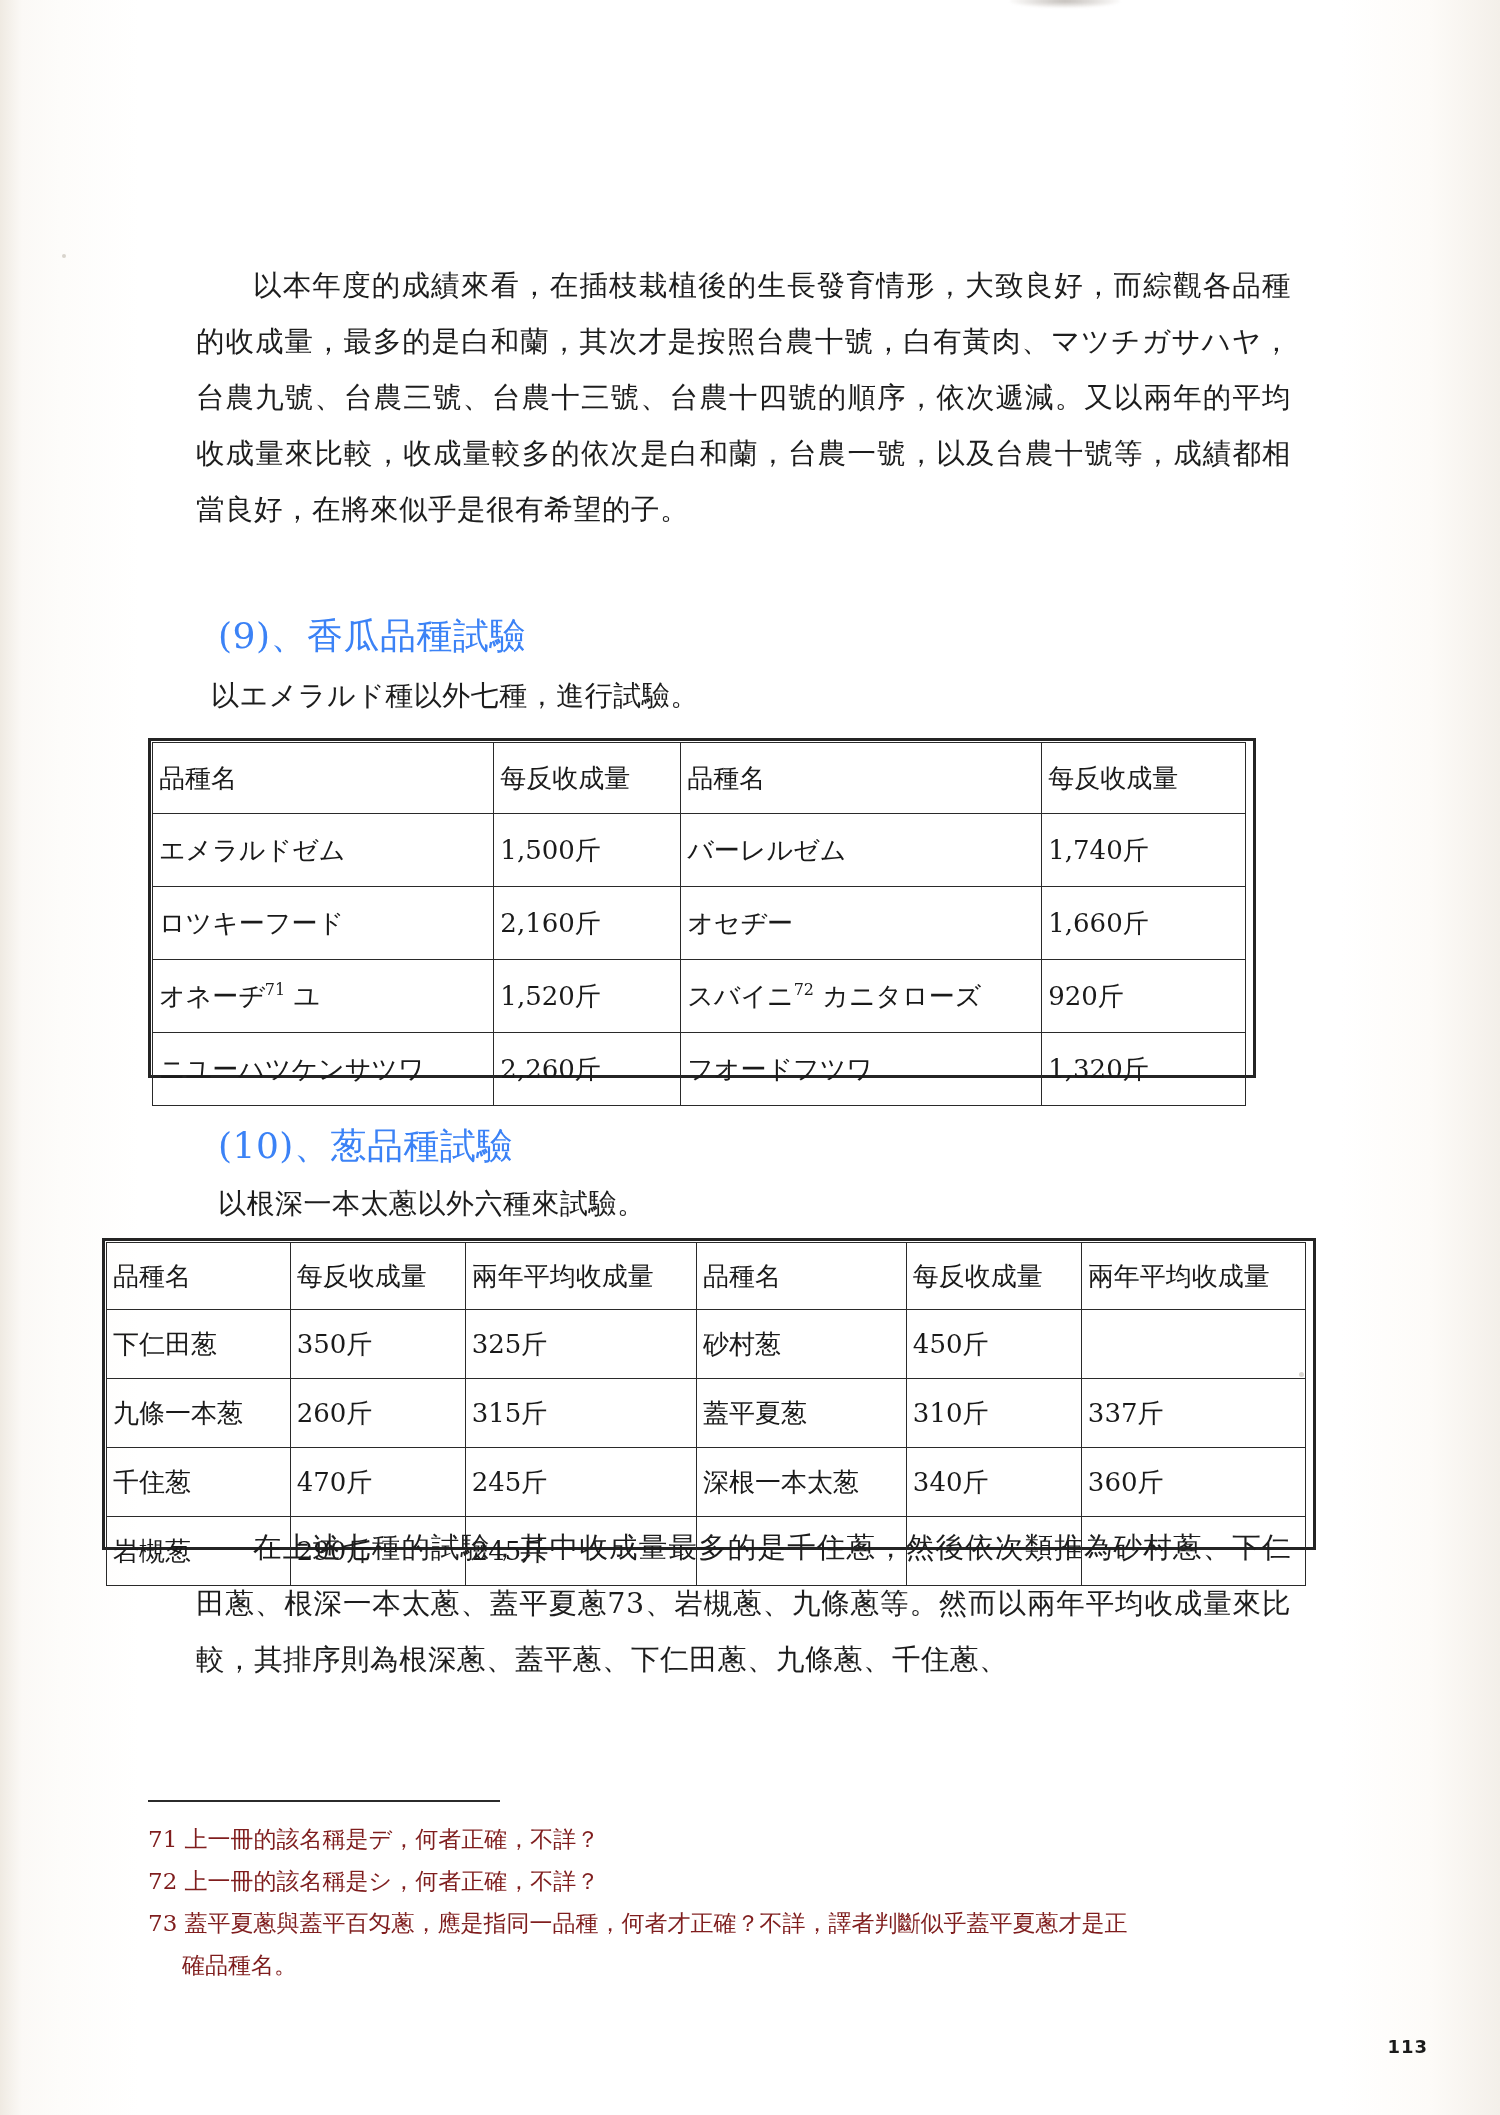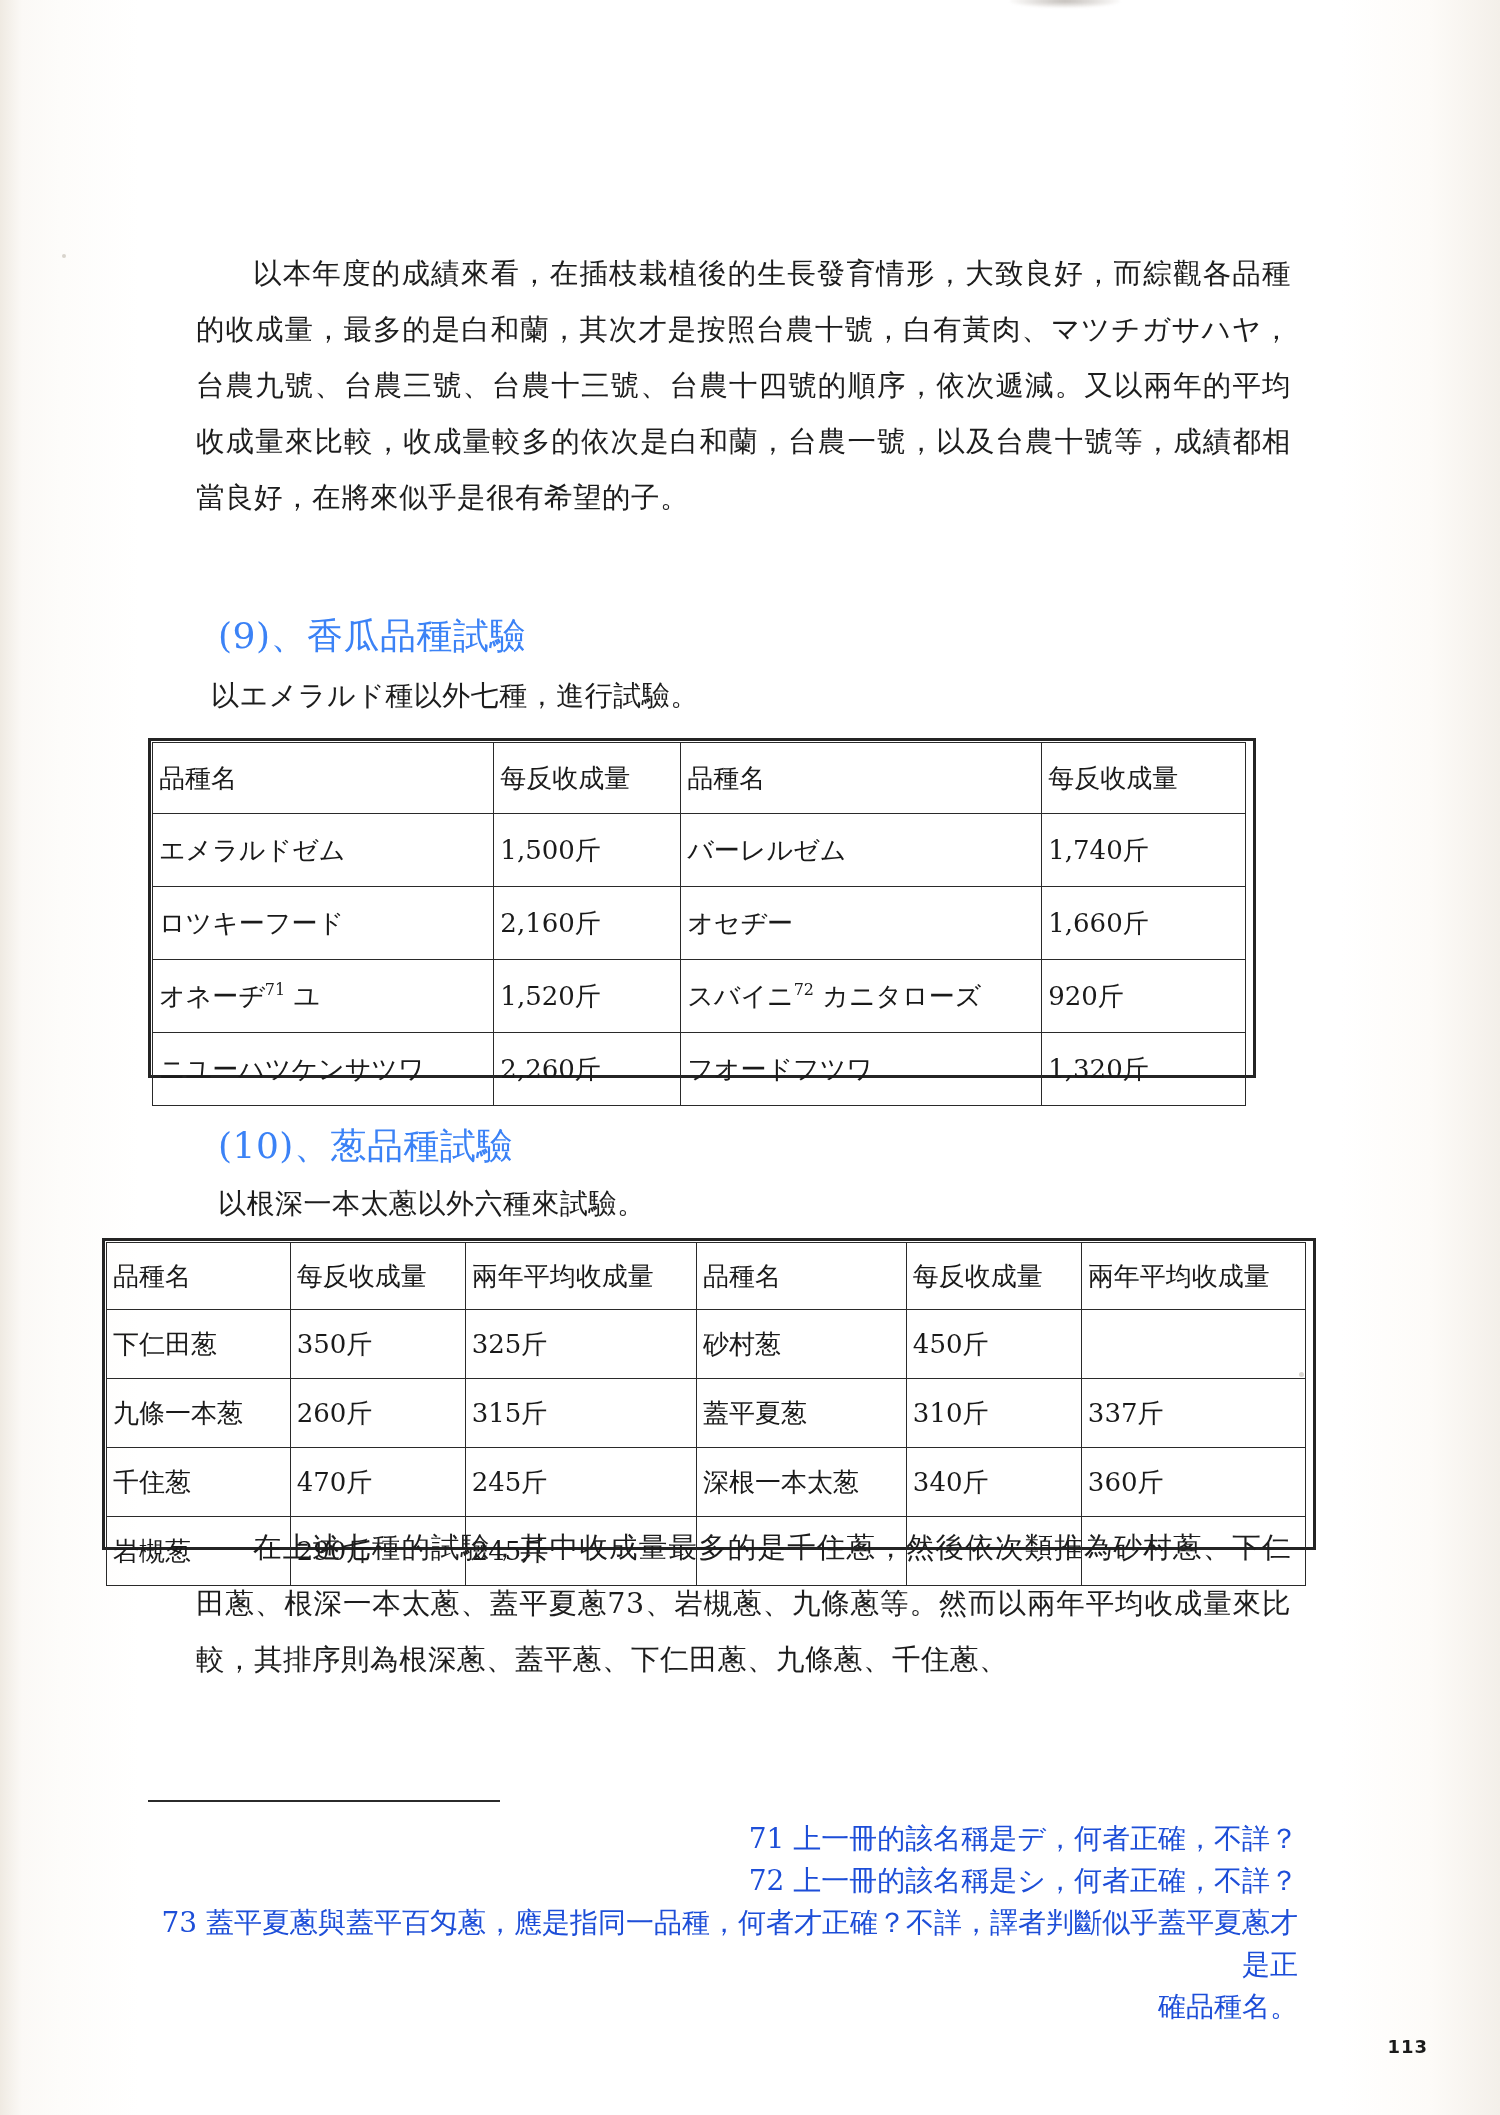--- a/index.html
+++ b/index.html
@@ -91,24 +91,23 @@
     vertical-align: super;
     line-height: 0;
   }
 
   .footnote-rule {
     position: absolute;
     border-top: 2px solid #2b2b2b;
   }
   .footnotes {
     position: absolute;
-    font-size: 28px;
+    font-size: 23px;
     line-height: 42px;
-    color: #1d4ed8;
-    text-align: right;
+    color: #7f1d1d;
   }
   .footnotes .fn {
     margin: 0;
     white-space: nowrap;
   }
   .footnotes .fn.wrap {
     white-space: normal;
     width: 1150px;
   }
   .footnotes .fn .cont {
@@ -136,21 +135,21 @@
 <body>
 
 <div class="page-scan"></div>
 <div class="top-smudge"></div>
 
 <div class="speck" style="left:62px;top:254px;width:4px;height:4px;"></div>
 <div class="speck" style="left:1299px;top:1372px;width:5px;height:5px;"></div>
 
 <div class="content">
 
-  <div class="para" style="left:196px; top:246px; width:1095px;">
+  <div class="para" style="left:196px; top:258px; width:1095px;">
     <p class="indent">以本年度的成績來看，在插枝栽植後的生長發育情形，大致良好，而綜觀各品種的收成量，最多的是白和蘭，其次才是按照台農十號，白有黃肉、マツチガサハヤ，台農九號、台農三號、台農十三號、台農十四號的順序，依次遞減。又以兩年的平均收成量來比較，收成量較多的依次是白和蘭，台農一號，以及台農十號等，成績都相當良好，在將來似乎是很有希望的子。</p>
   </div>
 
   <div class="section-head" style="left:218px; top:612px;">(9)、香瓜品種試驗</div>
   <div class="section-sub" style="left:211px; top:677px;">以エメラルド種以外七種，進行試驗。</div>
 
   <div class="tbl-outer" style="left:148px; top:738px; width:1102px; height:334px;"></div>
   <table class="doc-table" style="left:152px; top:742px; width:1094px;">
     <tbody>
         <tr>

